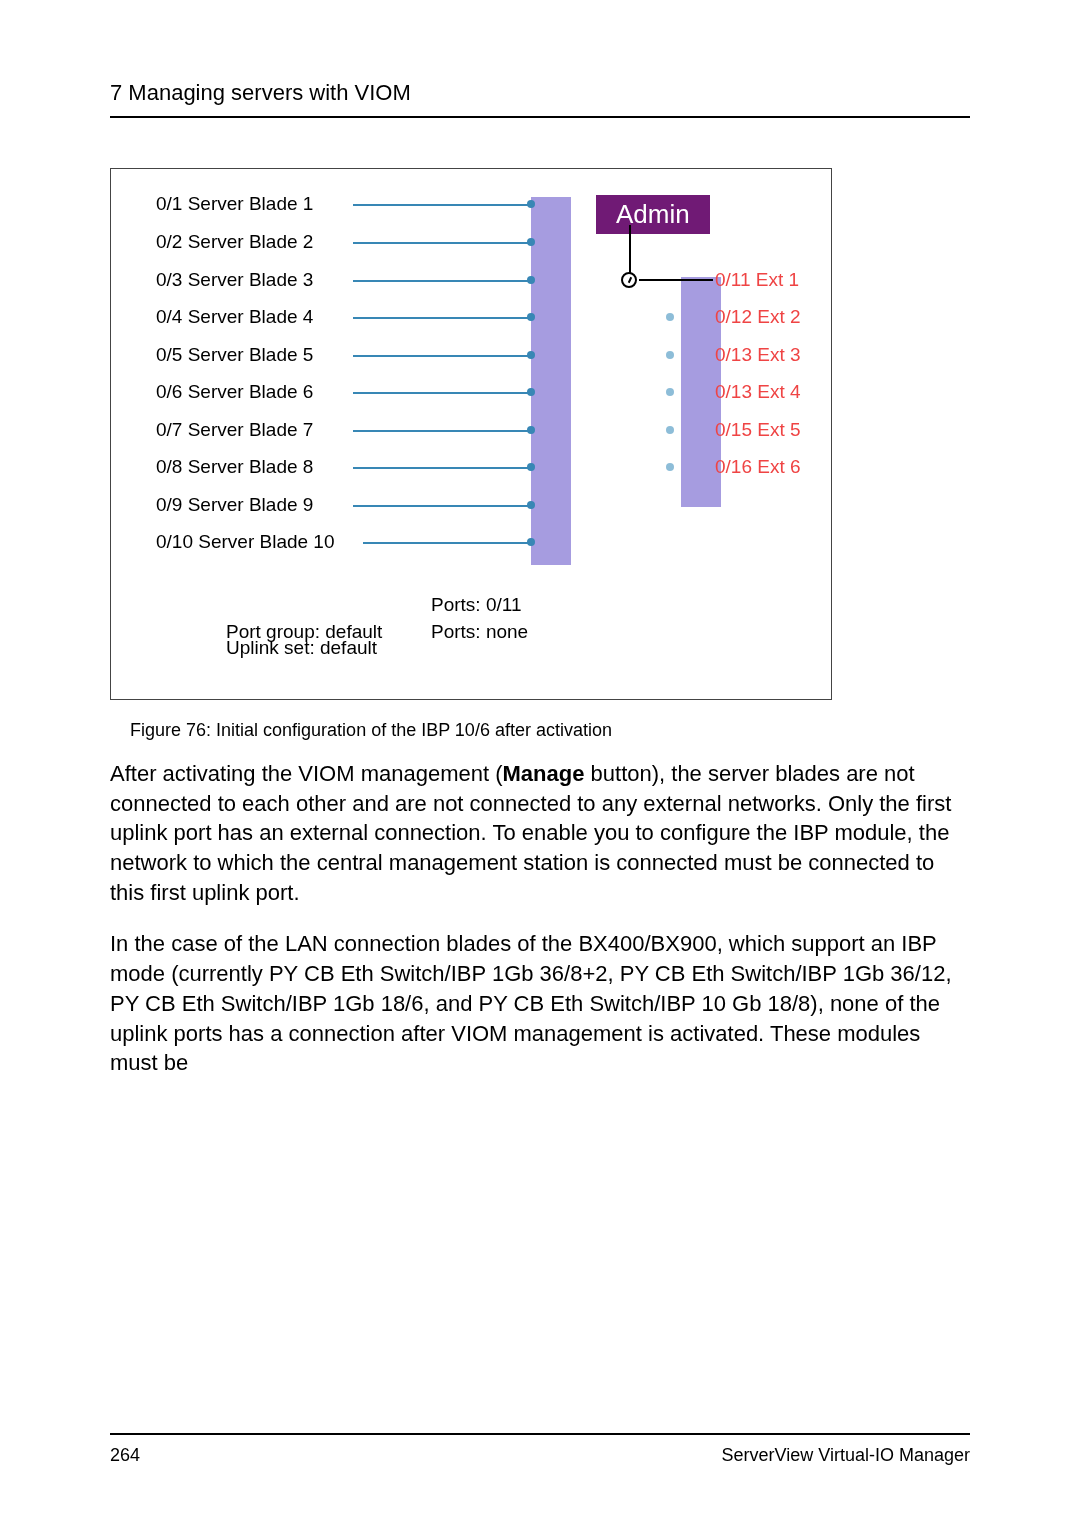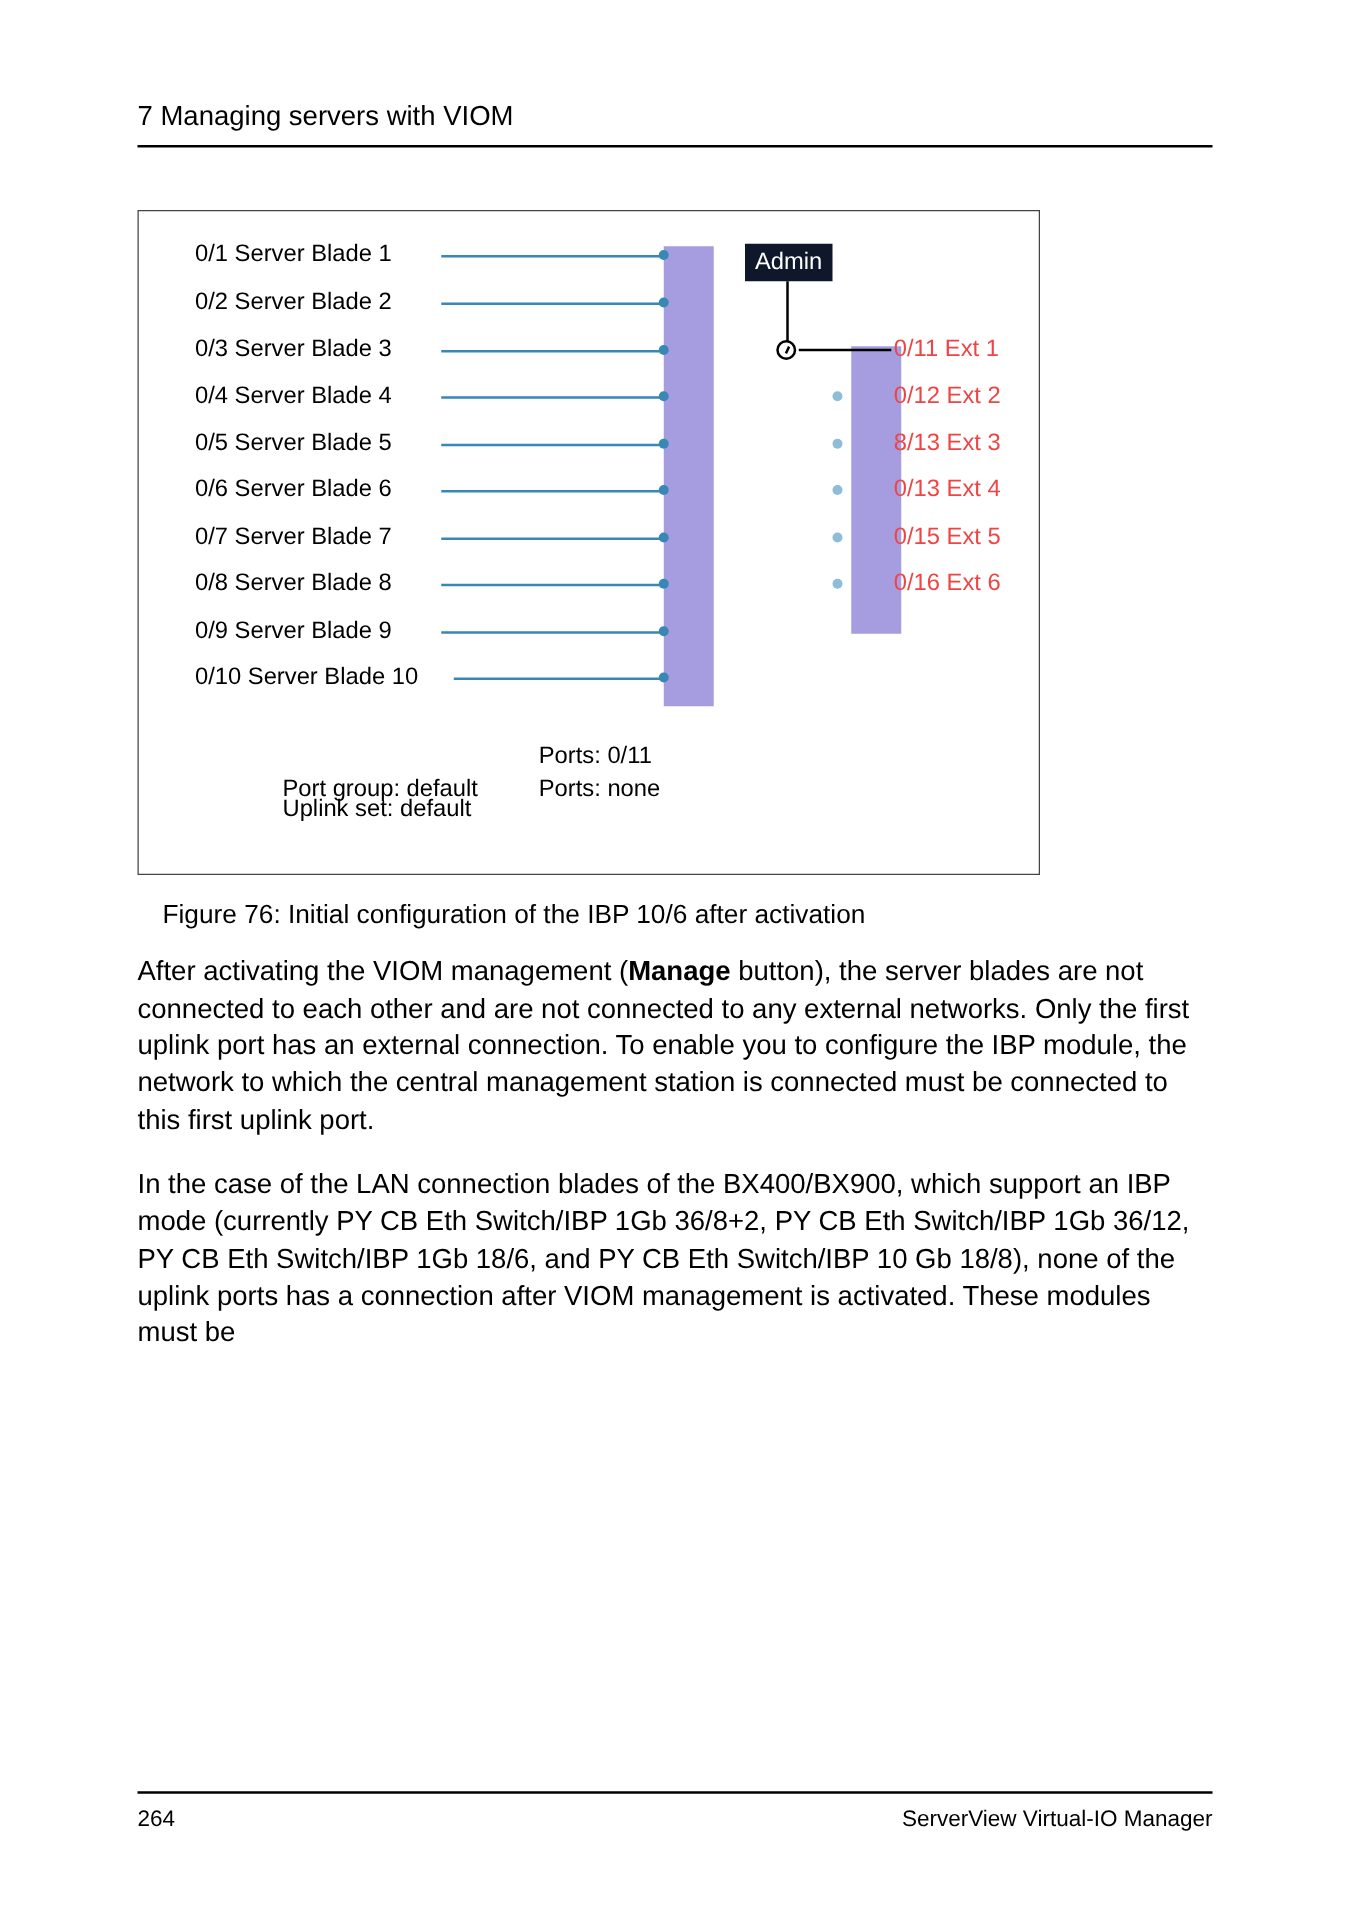--- a/index.html
+++ b/index.html
@@ -63,24 +63,24 @@
   .dot-light {
     background: #8dbdd8;
   }
   .line-h {
     position: absolute;
     height: 2px;
     background: #3887b5;
   }
   .admin-box {
     position: absolute;
-    background: #0f172a;
+    background: #701a75;
     color: #fff;
-    font-size: 19px;
-    padding: 4px 8px;
+    font-size: 26px;
+    padding: 4px 20px;
     text-align: center;
   }
   .admin-connector-v {
     position: absolute;
     width: 2px;
     background: #000;
   }
   .ext-connector-h {
     position: absolute;
     height: 2px;
@@ -120,21 +120,21 @@
     top: 108px;
     width: 40px;
     height: 230px;
   }
   .uplink-info {
     position: absolute;
     font-size: 19px;
     color: #000;
   }
   .figure-caption {
-    font-size: 21px;
+    font-size: 18px;
     margin: 15px 0 18px 20px;
   }
   .body-text {
     font-size: 22px;
     line-height: 1.35;
     margin-bottom: 22px;
   }
   .bold { font-weight: bold; }
   .footer {
     position: absolute;
@@ -209,21 +209,21 @@
 
     <div class="blade-label" style="left:45px; top:362px;">0/10 Server Blade 10</div>
     <div class="line-h" style="left:252px; top:373px; width:166px;"></div>
     <div class="dot" style="left:416px; top:369px;"></div>
 
     <div class="ext-label" style="left:604px; top:100px;">0/11 Ext 1</div>
 
     <div class="ext-label" style="left:604px; top:137px;">0/12 Ext 2</div>
     <div class="dot dot-light" style="left:555px; top:144px;"></div>
 
-    <div class="ext-label" style="left:604px; top:175px;">8/13 Ext 3</div>
+    <div class="ext-label" style="left:604px; top:175px;">0/13 Ext 3</div>
     <div class="dot dot-light" style="left:555px; top:182px;"></div>
 
     <div class="ext-label" style="left:604px; top:212px;">0/13 Ext 4</div>
     <div class="dot dot-light" style="left:555px; top:219px;"></div>
 
     <div class="ext-label" style="left:604px; top:250px;">0/15 Ext 5</div>
     <div class="dot dot-light" style="left:555px; top:257px;"></div>
 
     <div class="ext-label" style="left:604px; top:287px;">0/16 Ext 6</div>
     <div class="dot dot-light" style="left:555px; top:294px;"></div>

